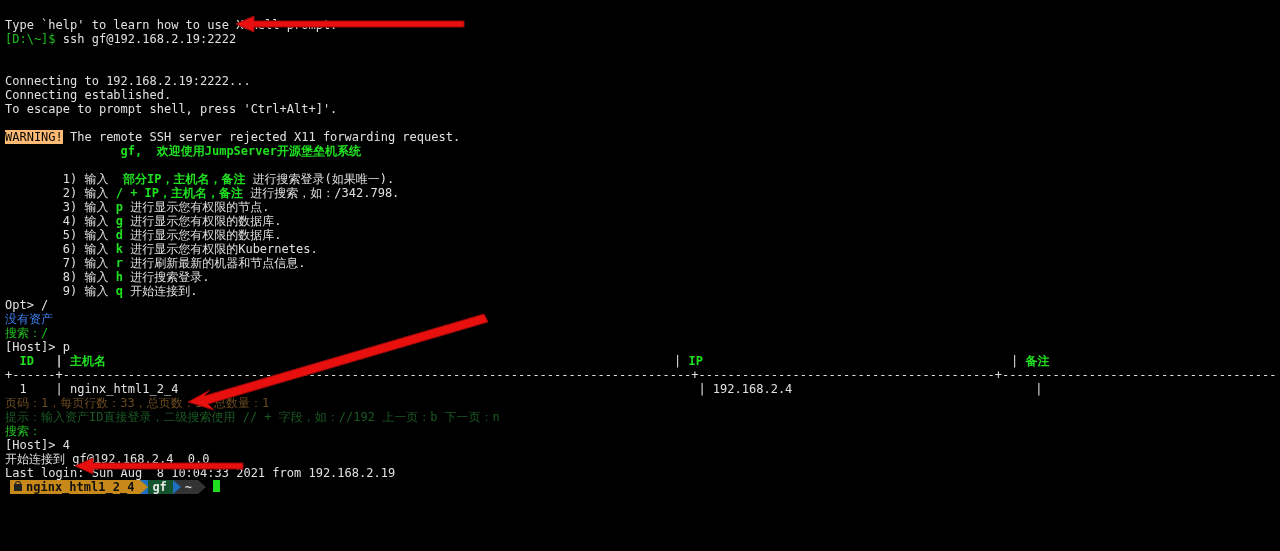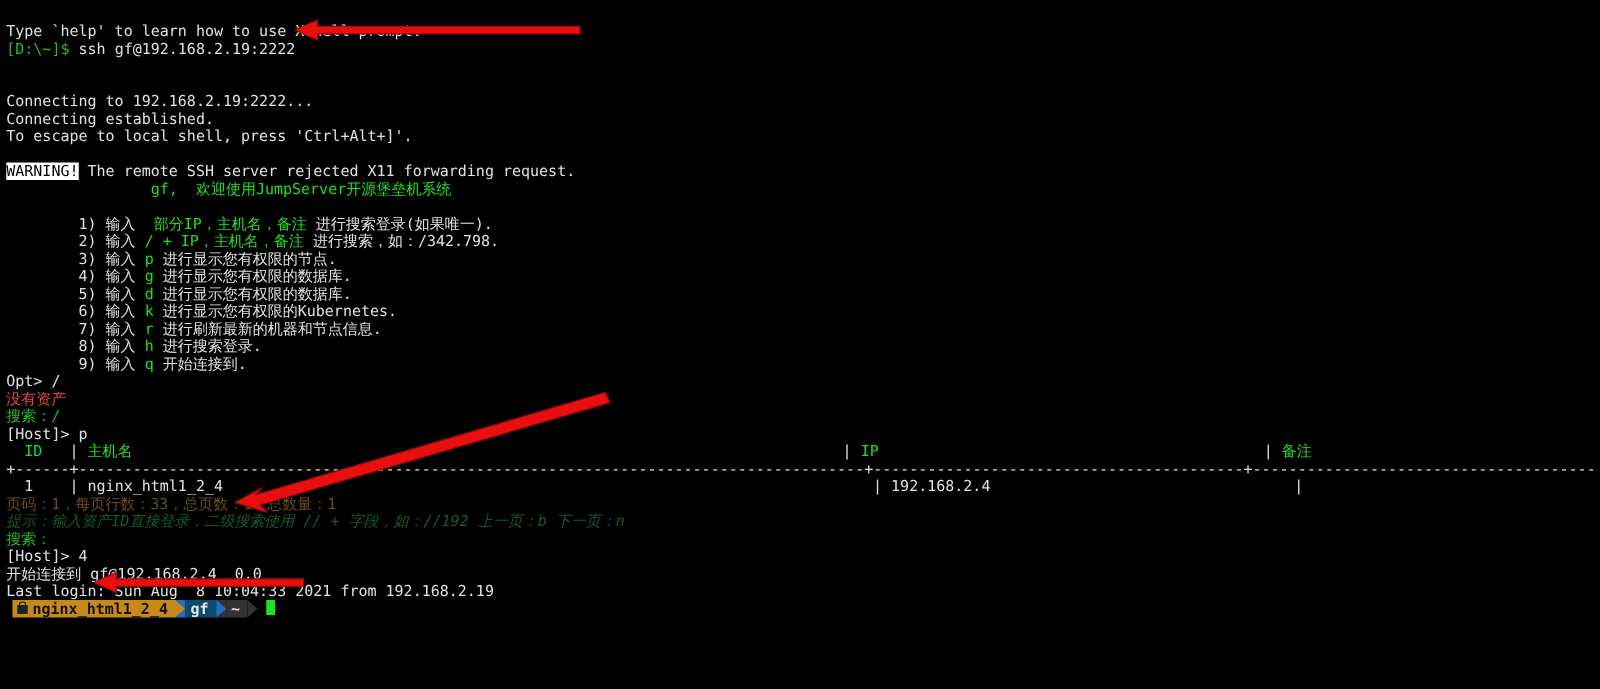--- a/index.html
+++ b/index.html
@@ -13,46 +13,46 @@
     line-height: 14px;
     color: #e0e0e0;
     overflow: hidden;
     letter-spacing: 0;
   }
   .term {
     padding: 4px 5px 0 5px;
     white-space: pre;
   }
   .green { color: #1fbf1f; }
-  .bgreen { color: #1fe01f; font-weight: normal; }
-  .red   { color: #ef4444; }
+  .bgreen { color: #1fe01f; font-weight: bold; }
+  .red   { color: #3b82f6; }
   .dimorange { color: #6b4b20; }
-  .dimgreen  { color: #1a5b24; font-style: italic; }
+  .dimgreen  { color: #1a5b24; }
   .white { color: #e0e0e0; }
-  .inv   { background: #ffffff; color: #000; }
+  .inv   { background: #fdba74; color: #000; }
   .cursor { display:inline-block; width:7px; height:12px; background:#1fe01f; vertical-align:-1px;}
   .dashrow {
     color:#e0e0e0;
     overflow:hidden;
     white-space:nowrap;
   }
   
   .barwrap { padding-left:5px; }
   .seg {
     display: inline-flex;
     align-items: center;
     height: 14px;
     line-height: 14px;
     padding: 0 6px 0 4px;
     font-size: 12px;
     font-weight: bold;
     vertical-align: top;
   }
   .seg-orange { background: #c78a1a; color: #111; }
-  .seg-blue   { background: #0c4a6e; color: #e8e8e8; }
+  .seg-blue   { background: #14532d; color: #e8e8e8; }
   .seg-gray   { background: #333;    color: #ddd; }
   .tri {
     display:inline-block;
     width:0;height:0;
     border-top:7px solid transparent;
     border-bottom:7px solid transparent;
     vertical-align: top;
   }
   .tri-orange-to-blue { border-left:8px solid #c78a1a; background:#1e6fbf; }
   .tri-blue-to-gray   { border-left:8px solid #1e6fbf; background:#333; }
@@ -85,21 +85,21 @@
 </head>
 <body>
 
 <div class="term">
 <span class="white">Type `help' to learn how to use Xshell prompt.</span>
 <span class="green">[D:\~]$</span><span class="white"> ssh gf@192.168.2.19:2222</span>
 
 
 <span class="white">Connecting to 192.168.2.19:2222...</span>
 <span class="white">Connecting established.</span>
-<span class="white">To escape to local shell, press 'Ctrl+Alt+]'.</span>
+<span class="white">To escape to prompt shell, press 'Ctrl+Alt+]'.</span>
 
 <span class="inv">WARNING!</span><span class="white"> The remote SSH server rejected X11 forwarding request.</span>
 <span>                </span><span class="bgreen">gf,  欢迎使用JumpServer开源堡垒机系统</span>
 
 <span>        </span><span class="white"><span>1</span><span>) 输入  </span><span class="bgreen">部分IP，主机名，备注</span><span> 进行搜索登录(如果唯一).</span></span>
 <span>        </span><span class="white"><span>2</span><span>) 输入 </span><span class="bgreen">/ + IP，主机名，备注</span><span> 进行搜索，如：/342.798.</span></span>
 <span>        </span><span class="white"><span>3</span><span>) 输入 </span><span class="bgreen">p</span><span> 进行显示您有权限的节点.</span></span>
 <span>        </span><span class="white"><span>4</span><span>) 输入 </span><span class="bgreen">g</span><span> 进行显示您有权限的数据库.</span></span>
 <span>        </span><span class="white"><span>5</span><span>) 输入 </span><span class="bgreen">d</span><span> 进行显示您有权限的数据库.</span></span>
 <span>        </span><span class="white"><span>6</span><span>) 输入 </span><span class="bgreen">k</span><span> 进行显示您有权限的Kubernetes.</span></span>

